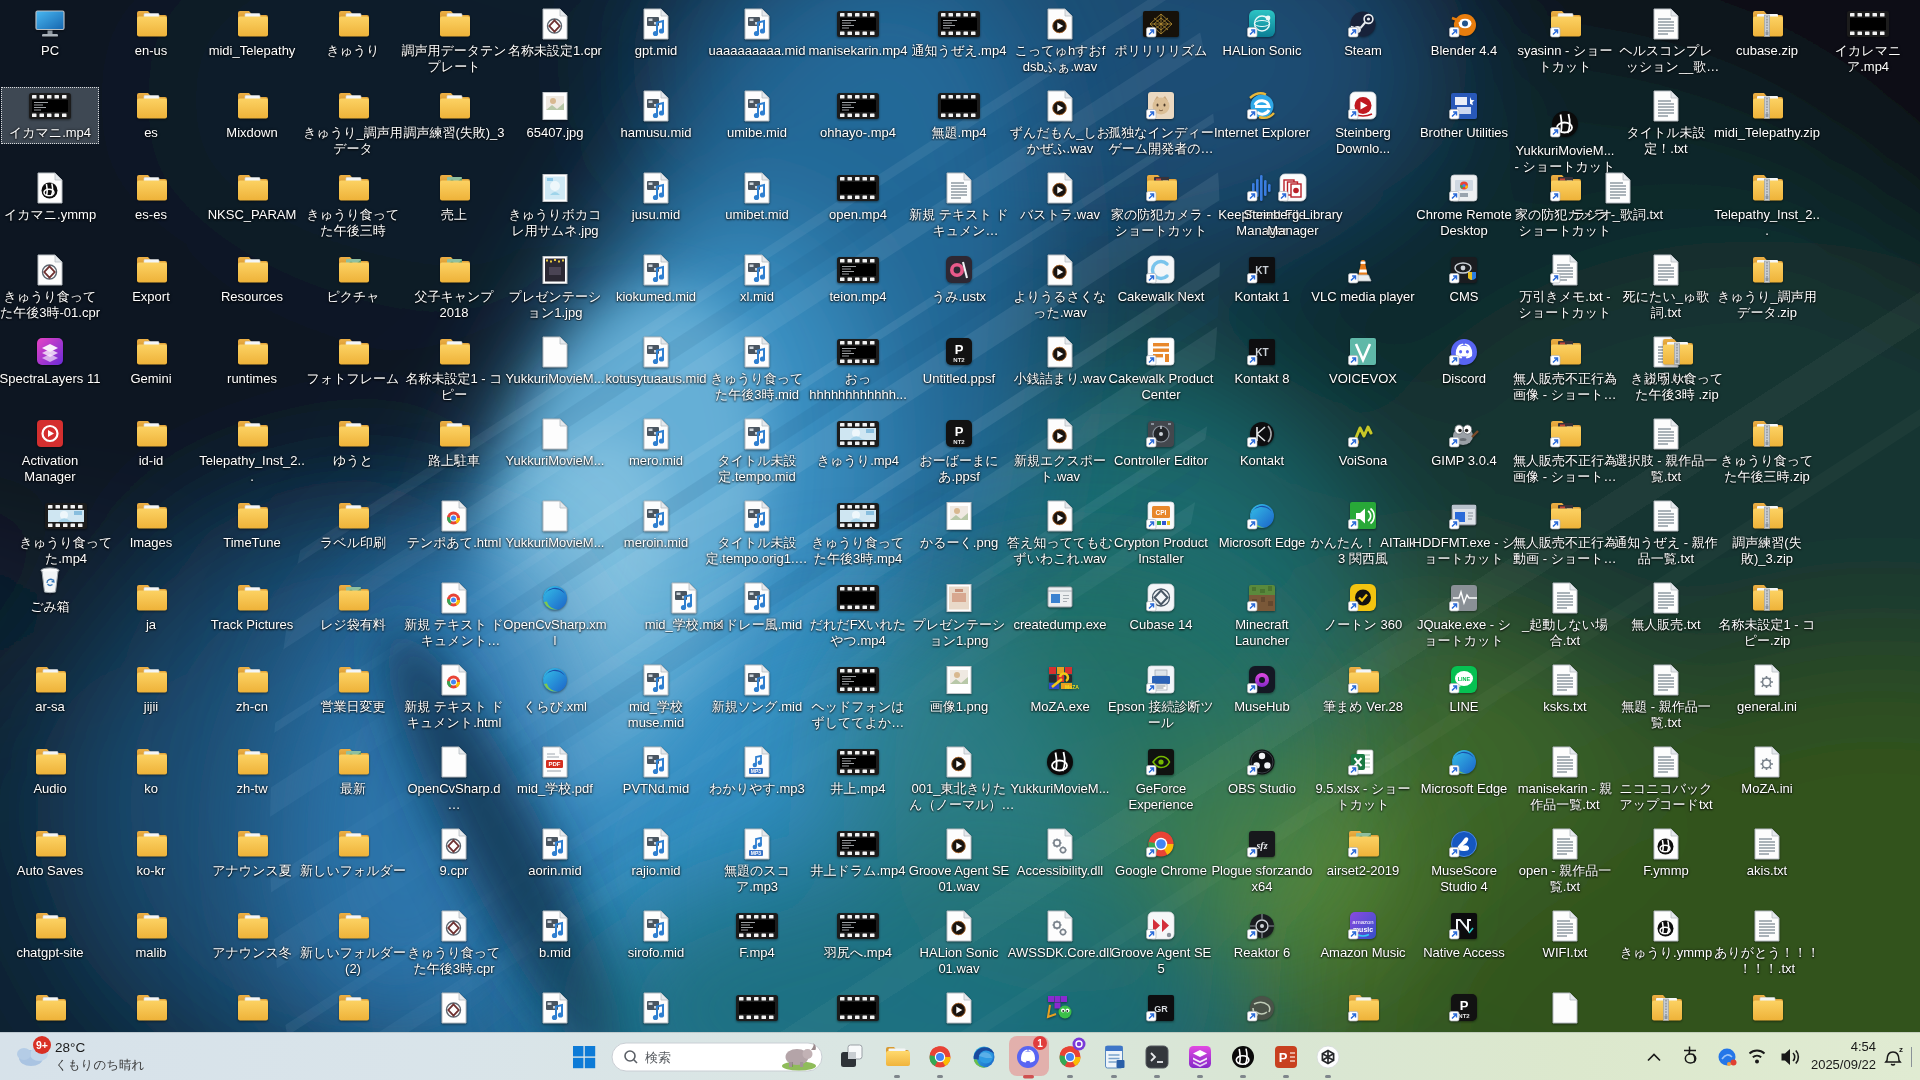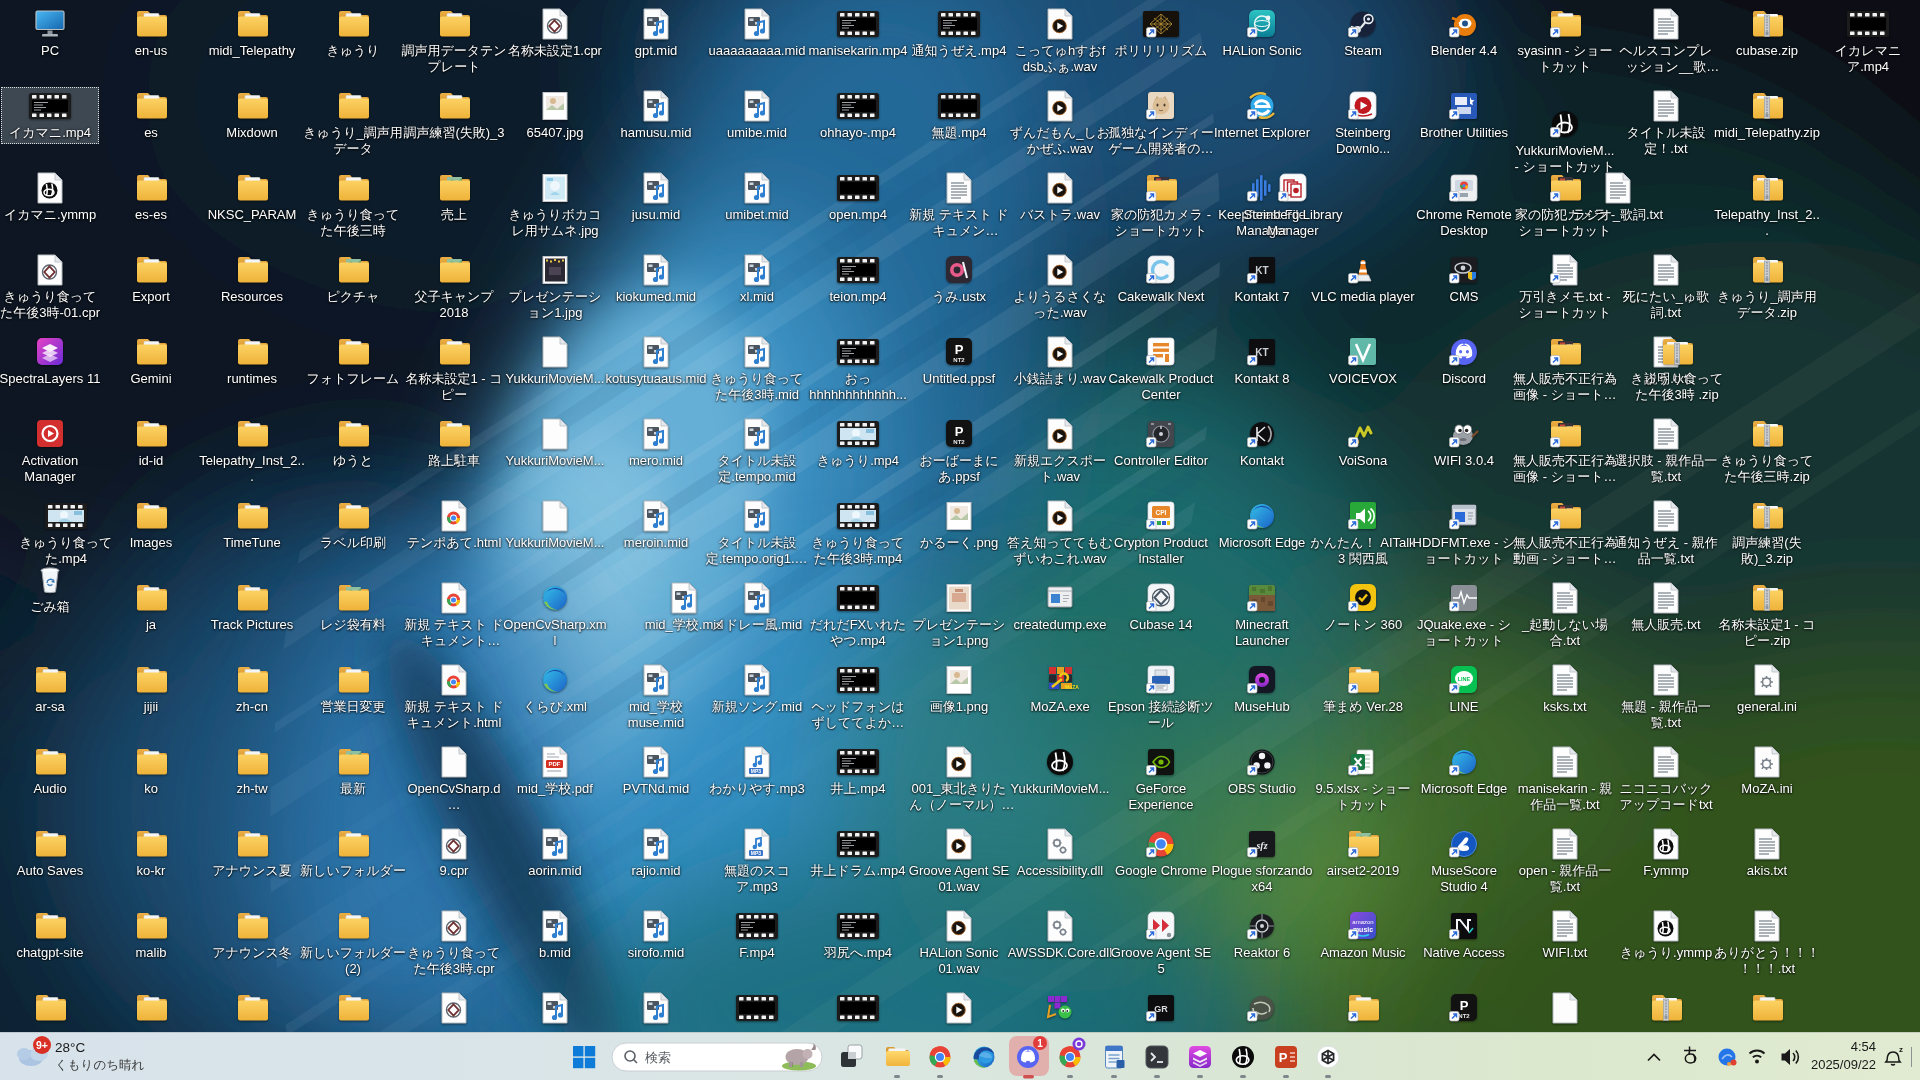--- a/index.html
+++ b/index.html
@@ -1654,21 +1654,21 @@
         <use href="#keep"></use>
         <use href="#sc"></use>
       </svg>
       <div class="lb">Keepforest File Manager</div>
     </div>
 <div class="cell" style="left:1212px;top:255px">
       <svg class="i" viewBox="0 0 64 34">
         <use href="#kontkt"></use>
         <use href="#sc"></use>
       </svg>
-      <div class="lb">Kontakt 7</div>
+      <div class="lb">Kontakt 1</div>
     </div>
 <div class="cell" style="left:1212px;top:337px">
       <svg class="i" viewBox="0 0 64 34">
         <use href="#kontkt"></use>
         <use href="#sc"></use>
       </svg>
       <div class="lb">Kontakt 8</div>
     </div>
 <div class="cell" style="left:1212px;top:419px">
       <svg class="i" viewBox="0 0 64 34">
@@ -1848,21 +1848,21 @@
         <use href="#discord"></use>
         <use href="#sc"></use>
       </svg>
       <div class="lb">Discord</div>
     </div>
 <div class="cell" style="left:1414px;top:419px">
       <svg class="i" viewBox="0 0 64 34">
         <use href="#gimp"></use>
         <use href="#sc"></use>
       </svg>
-      <div class="lb">WIFI 3.0.4</div>
+      <div class="lb">GIMP 3.0.4</div>
     </div>
 <div class="cell" style="left:1414px;top:501px">
       <svg class="i" viewBox="0 0 64 34">
         <use href="#hddf"></use>
         <use href="#sc"></use>
       </svg>
       <div class="lb">HDDFMT.exe - ショートカット</div>
     </div>
 <div class="cell" style="left:1414px;top:583px">
       <svg class="i" viewBox="0 0 64 34">

